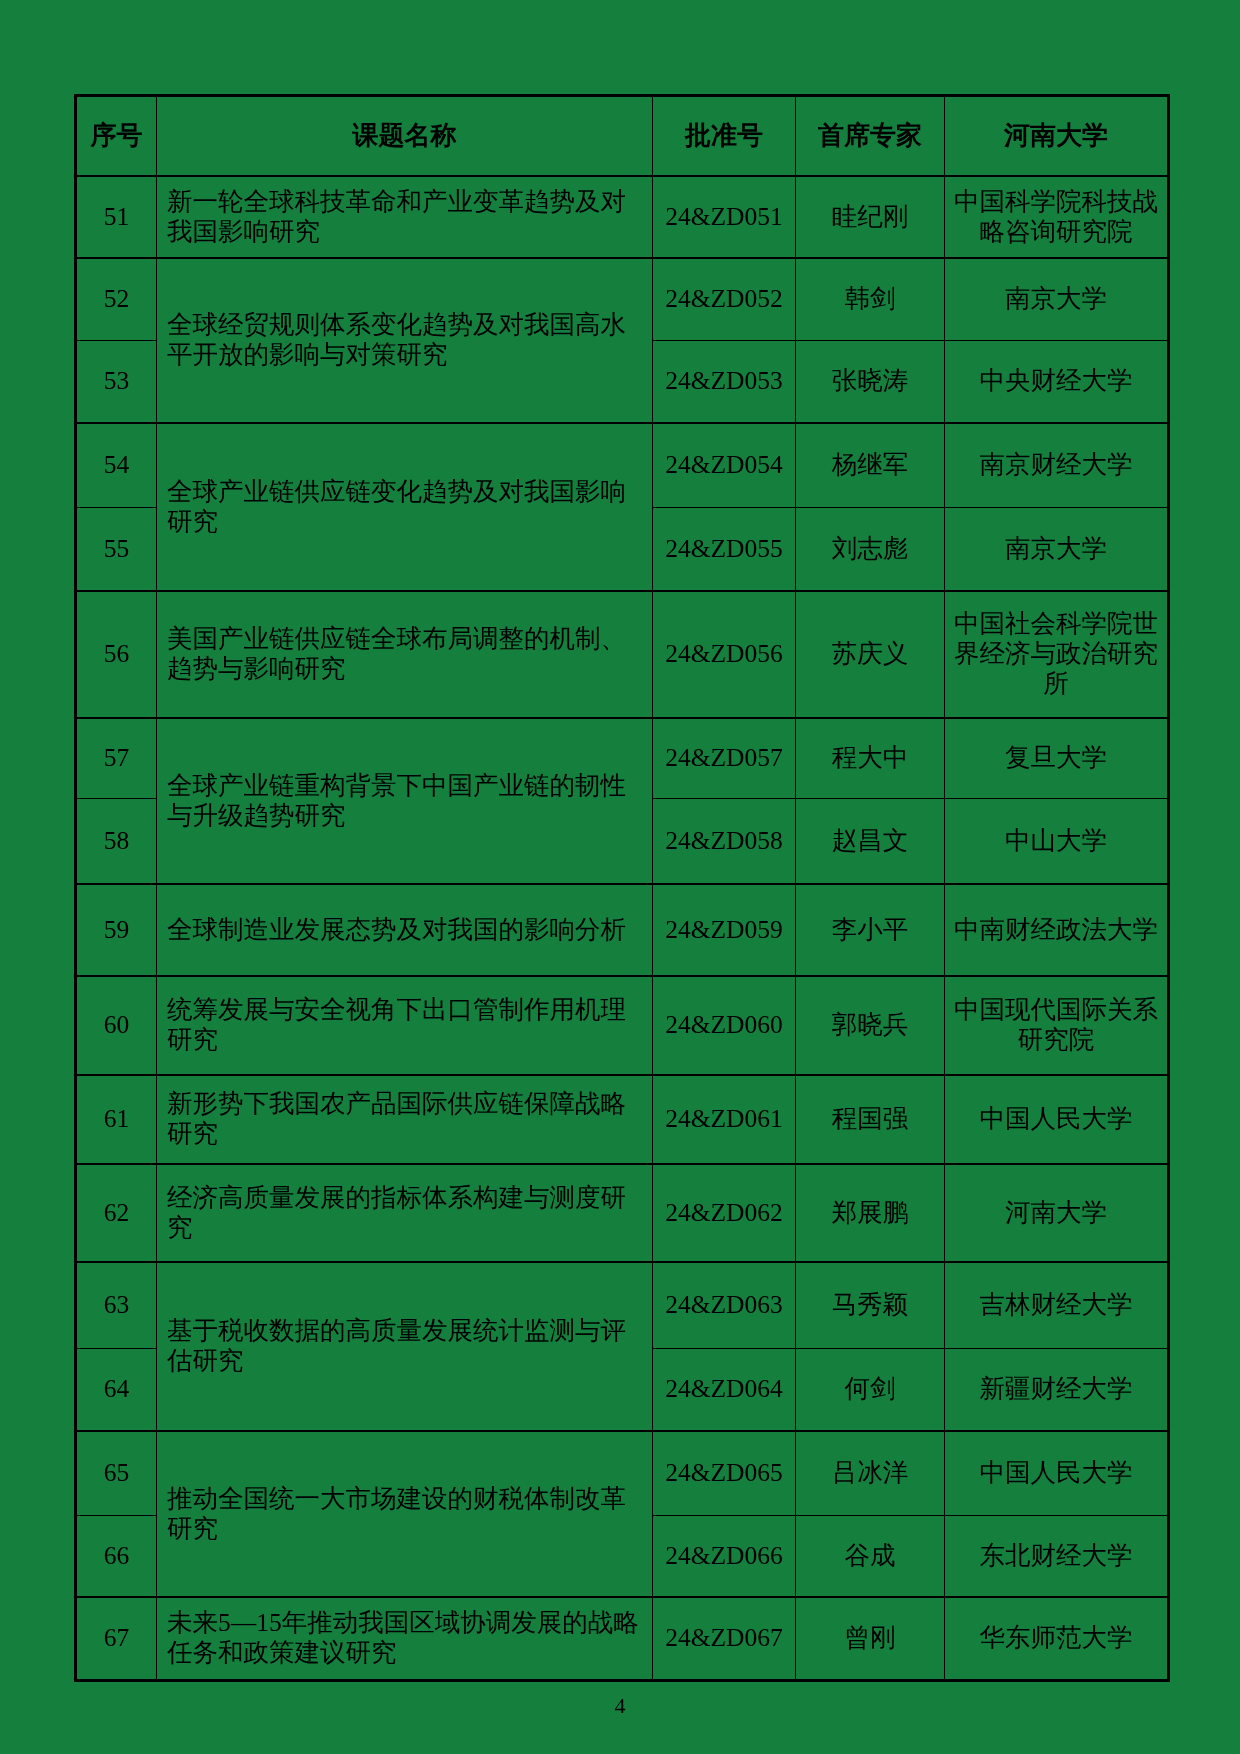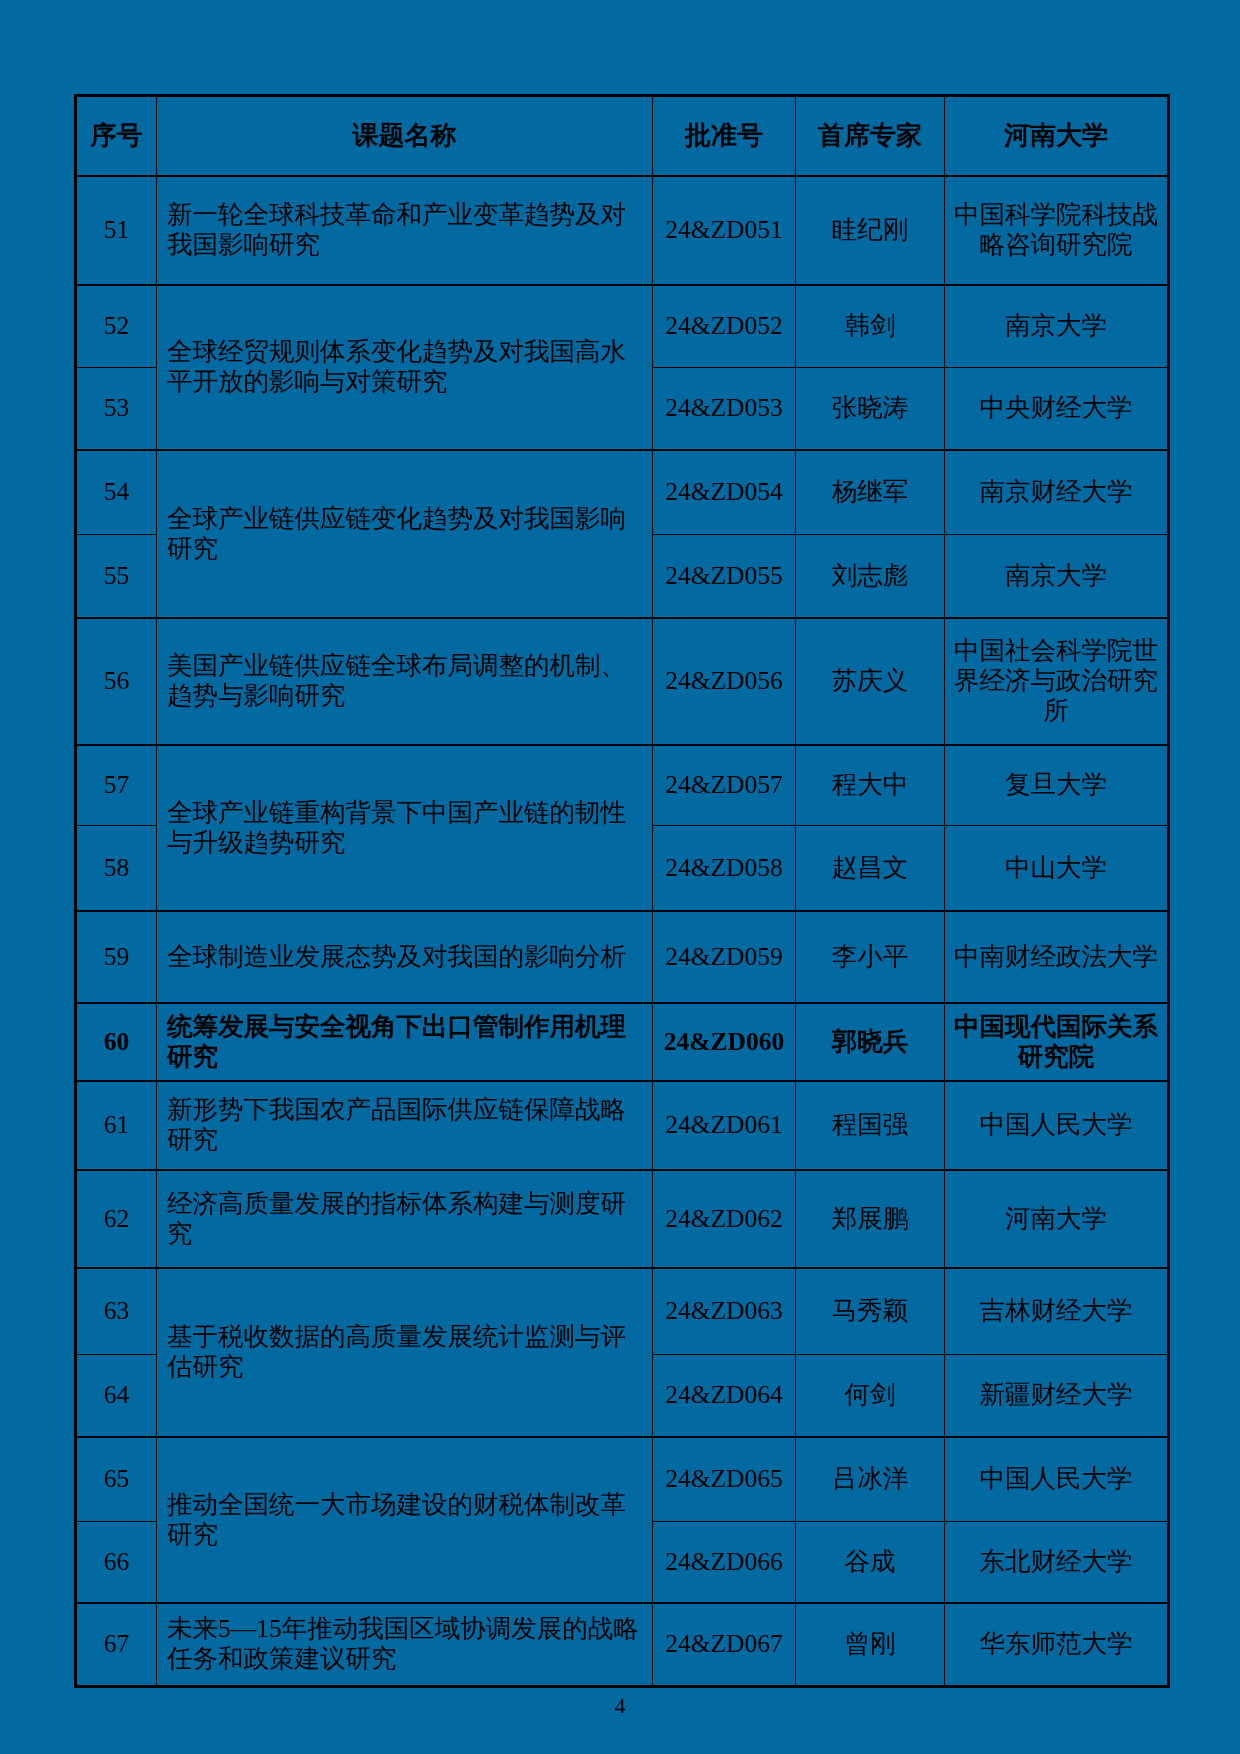--- a/index.html
+++ b/index.html
@@ -4,21 +4,21 @@
 <style>
   * { margin: 0; padding: 0; box-sizing: border-box; }
   html, body { width: 1240px; height: 1754px; }
   body {
     background: #ffffff;
     color: #000000;
     font-family: "Liberation Serif", "DejaVu Serif", serif;
     position: relative;
     overflow: hidden;
   }
-  .sheet { position: absolute; inset: 0; background: #0369a1; }
+  .sheet { position: absolute; inset: 0; background: #15803d; }
 
   table.projects {
     position: absolute;
     left: 74px;
     top: 94px;
     width: 1093px;
     border-collapse: collapse;
     table-layout: fixed;
     border: 3px solid #000000;
   }
@@ -70,21 +70,21 @@
     <thead>
       <tr>
         <th>序号</th>
         <th>课题名称</th>
         <th>批准号</th>
         <th>首席专家</th>
         <th>河南大学</th>
       </tr>
     </thead>
     <tbody id="table-body">
-        <tr class="group-start" style="height: 109px;">
+        <tr class="group-start" style="height: 82px;">
           <td class="c-no">51</td>
           <td class="c-title" rowspan="1">新一轮全球科技革命和产业变革趋势及对我国影响研究</td>
           <td class="c-approval">24&amp;ZD051</td>
           <td class="c-expert">眭纪刚</td>
           <td class="c-org">中国科学院科技战略咨询研究院</td>
         </tr>
         <tr class="group-start" style="height: 83px;">
           <td class="c-no">52</td>
           <td class="c-title" rowspan="2">全球经贸规则体系变化趋势及对我国高水平开放的影响与对策研究</td>
           <td class="c-approval">24&amp;ZD052</td>
@@ -130,21 +130,21 @@
           <td class="c-expert">赵昌文</td>
           <td class="c-org">中山大学</td>
         </tr>
         <tr class="group-start" style="height: 92px;">
           <td class="c-no">59</td>
           <td class="c-title" rowspan="1">全球制造业发展态势及对我国的影响分析</td>
           <td class="c-approval">24&amp;ZD059</td>
           <td class="c-expert">李小平</td>
           <td class="c-org">中南财经政法大学</td>
         </tr>
-        <tr class="group-start" style="height: 78px; font-weight: bold;">
+        <tr class="group-start" style="height: 99px;">
           <td class="c-no">60</td>
           <td class="c-title" rowspan="1">统筹发展与安全视角下出口管制作用机理研究</td>
           <td class="c-approval">24&amp;ZD060</td>
           <td class="c-expert">郭晓兵</td>
           <td class="c-org">中国现代国际关系研究院</td>
         </tr>
         <tr class="group-start" style="height: 89px;">
           <td class="c-no">61</td>
           <td class="c-title" rowspan="1">新形势下我国农产品国际供应链保障战略研究</td>
           <td class="c-approval">24&amp;ZD061</td>

